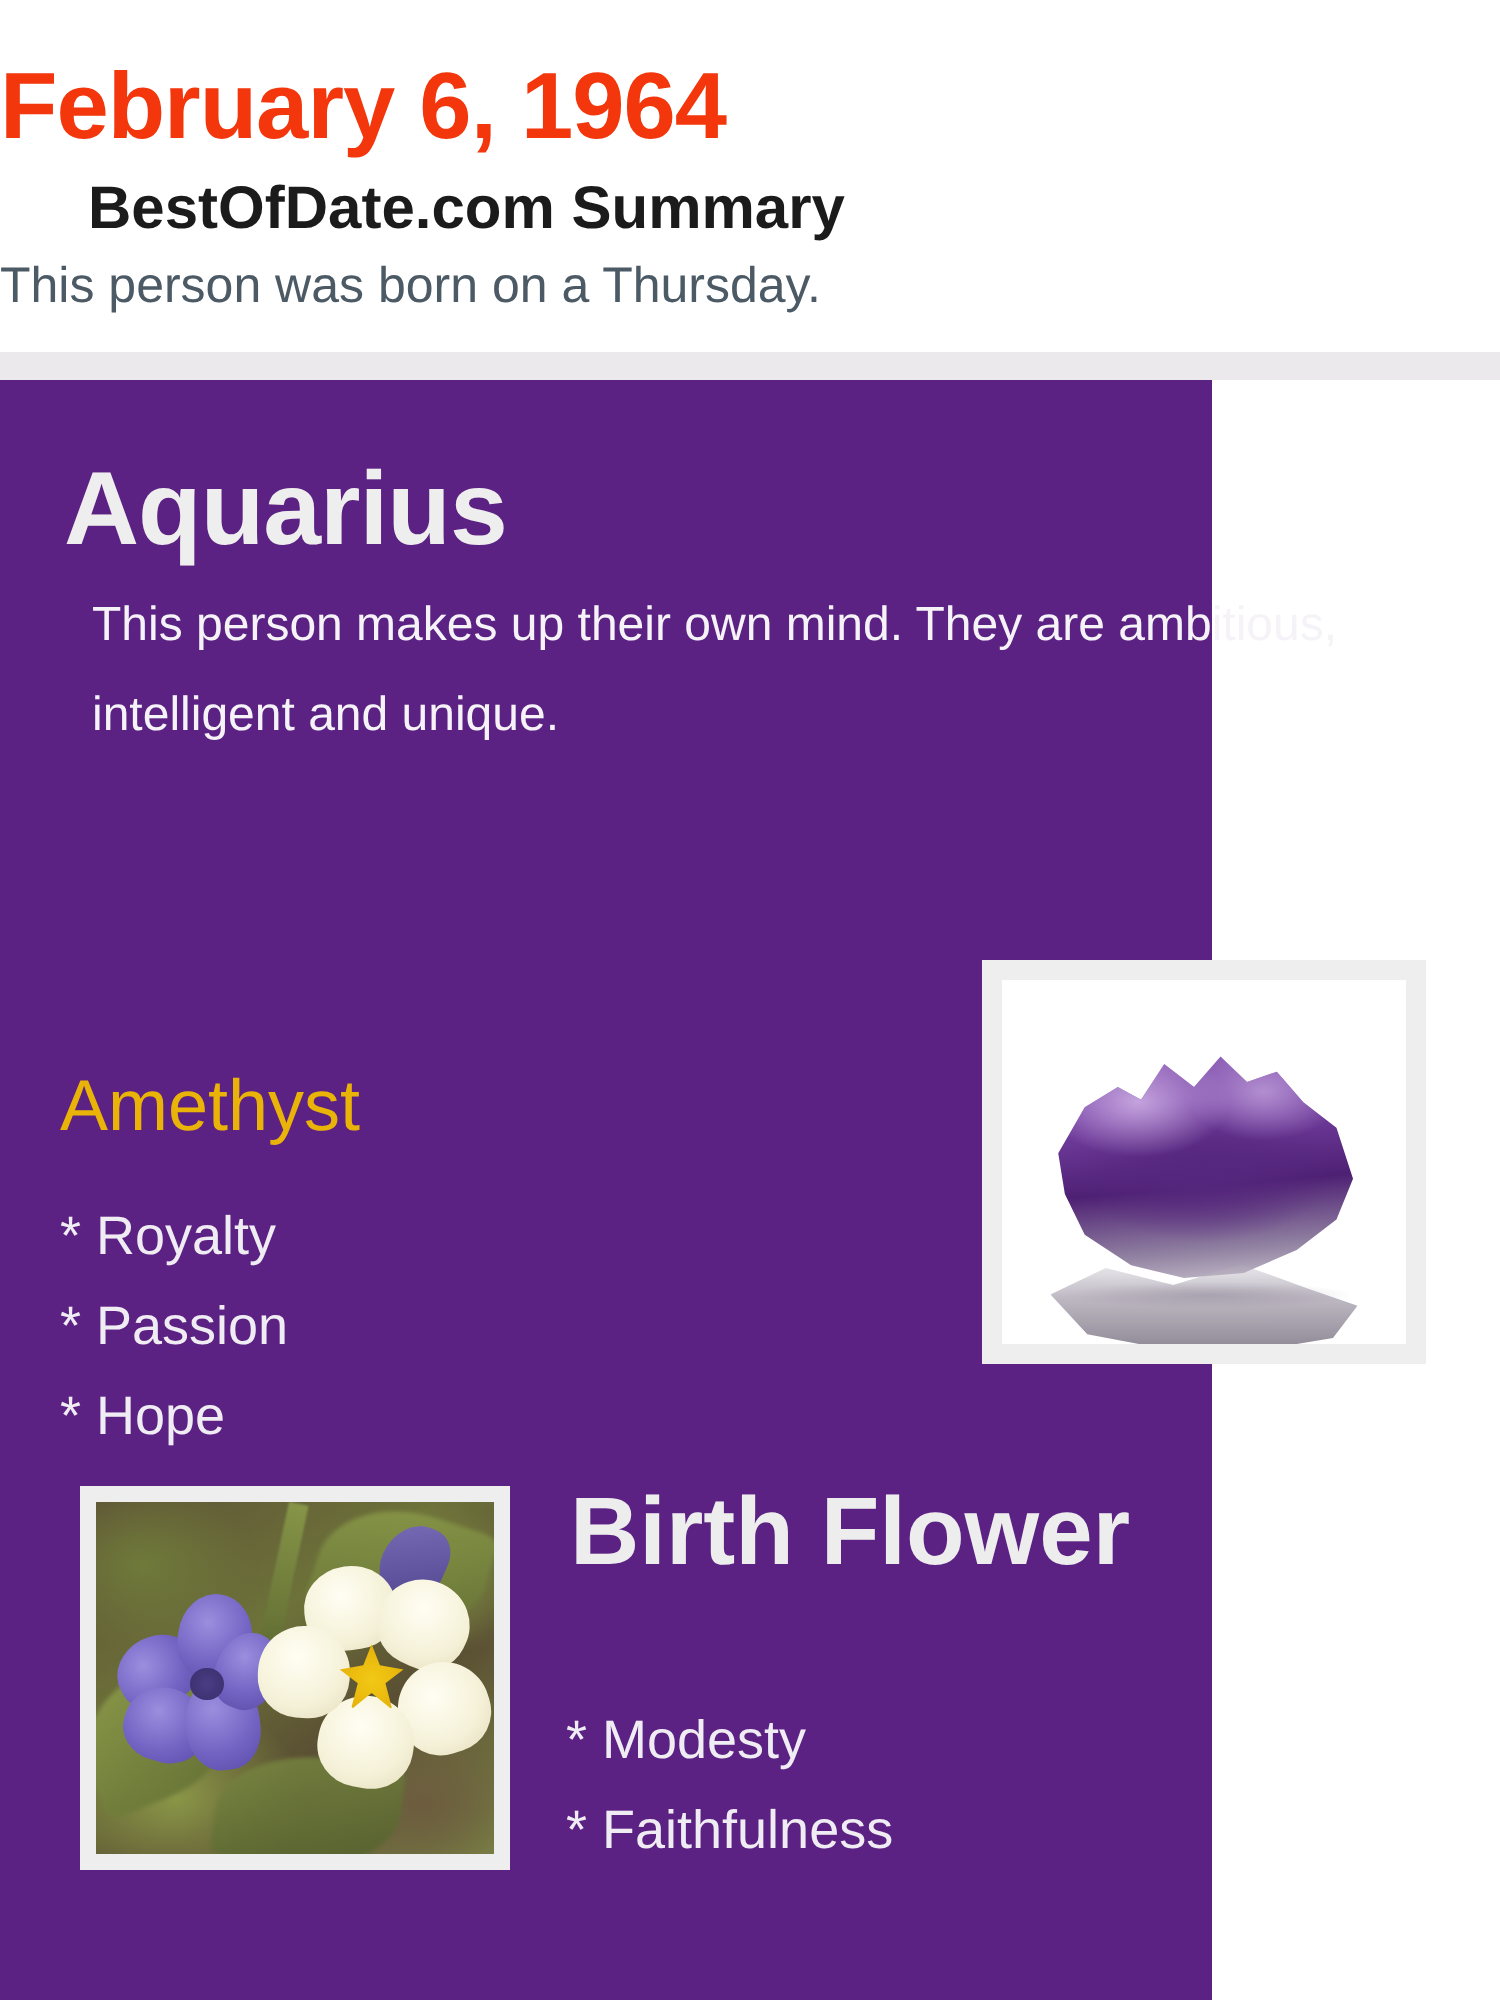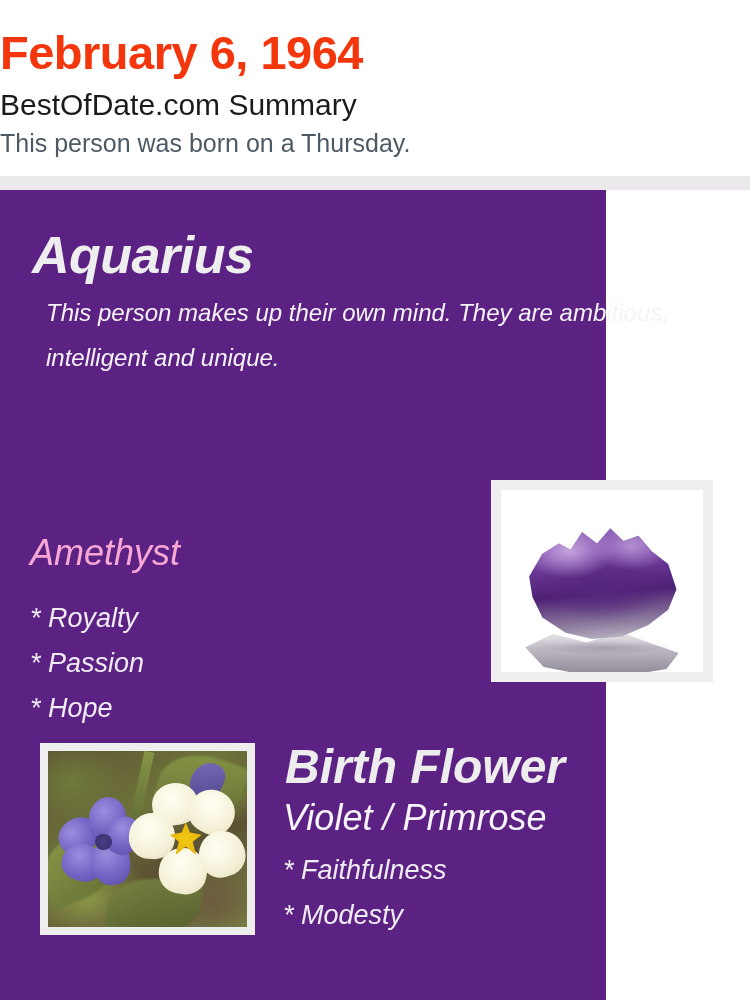--- a/index.html
+++ b/index.html
@@ -16,36 +16,35 @@
     position:absolute; left:0; top:0; width:750px; height:176px;
     background:#ffffff; text-align:left;
   }
   .date-title {
     position:absolute; left:0; top:25px; width:750px;
     font-size:47px; font-weight:bold; color:#F4360C;
     letter-spacing:-0.5px; line-height:56px; white-space:nowrap;
   }
   .site-summary {
     position:absolute; left:0; top:87px; width:750px;
-    font-size:30px; font-weight:normal; color:#1b1b1b; line-height:36px;
+    font-size:30px; font-weight:bold; color:#1b1b1b; line-height:36px;padding-left:44px;
   }
   .born-line {
     position:absolute; left:0; top:128px; width:750px;
     font-size:25px; font-weight:normal; color:#4c5a66; line-height:30px;
   }
   .divider-band {
     position:absolute; left:0; top:176px; width:750px; height:14px;
     background:#ebe9ec;
   }
 
   
   .body-panel {
     position:absolute; left:0; top:190px; width:606px; height:810px;
     background:#5B2183;
-    font-style:italic;
   }
 
   .sign-name {
     position:absolute; left:32px; top:35px;
     font-size:52px; font-weight:bold; color:#eeeeee;
     line-height:60px; letter-spacing:-0.5px; white-space:nowrap;
   }
   .sign-desc {
     position:absolute; left:46px; top:100px; width:650px;
     font-size:24px; font-weight:normal; color:#f5f3f7;
@@ -53,21 +52,21 @@
   }
 
   
   .stone-heading {
     position:absolute; left:36px; top:285px;
     font-size:46px; font-weight:bold; color:#ededed;
     line-height:54px; white-space:nowrap;
   }
   .stone-name {
     position:absolute; left:30px; top:341px;
-    font-size:36px; font-weight:normal; color:#f9a8d4;
+    font-size:36px; font-weight:normal; color:#eab308;
     line-height:44px; white-space:nowrap;
   }
   .stone-traits {
     position:absolute; left:30px; top:406px; list-style:none;
   }
   .stone-traits li {
     font-size:27px; color:#f0ecf3; line-height:45px; white-space:nowrap;
   }
 
   
@@ -222,24 +221,23 @@
           <div class="geode">
             <div class="geode-facets"></div>
           </div>
           <div class="geode-base"></div>
           <div class="geode-shadow"></div>
         </div>
       </div>
     </div>
 
     <div class="flower-heading">Birth Flower</div>
-    <div class="flower-name">Violet / Primrose</div>
     <ul class="flower-traits">
+      <li>* Modesty</li>
       <li>* Faithfulness</li>
-      <li>* Modesty</li>
     </ul>
 
     <div class="photo-frame frame-flower">
       <div class="photo-inner">
         <div class="flower-bg">
           <div class="leaf leaf-a"></div>
           <div class="leaf leaf-b"></div>
           <div class="leaf leaf-c"></div>
           <div class="stem"></div>
           <div class="bud"></div>

